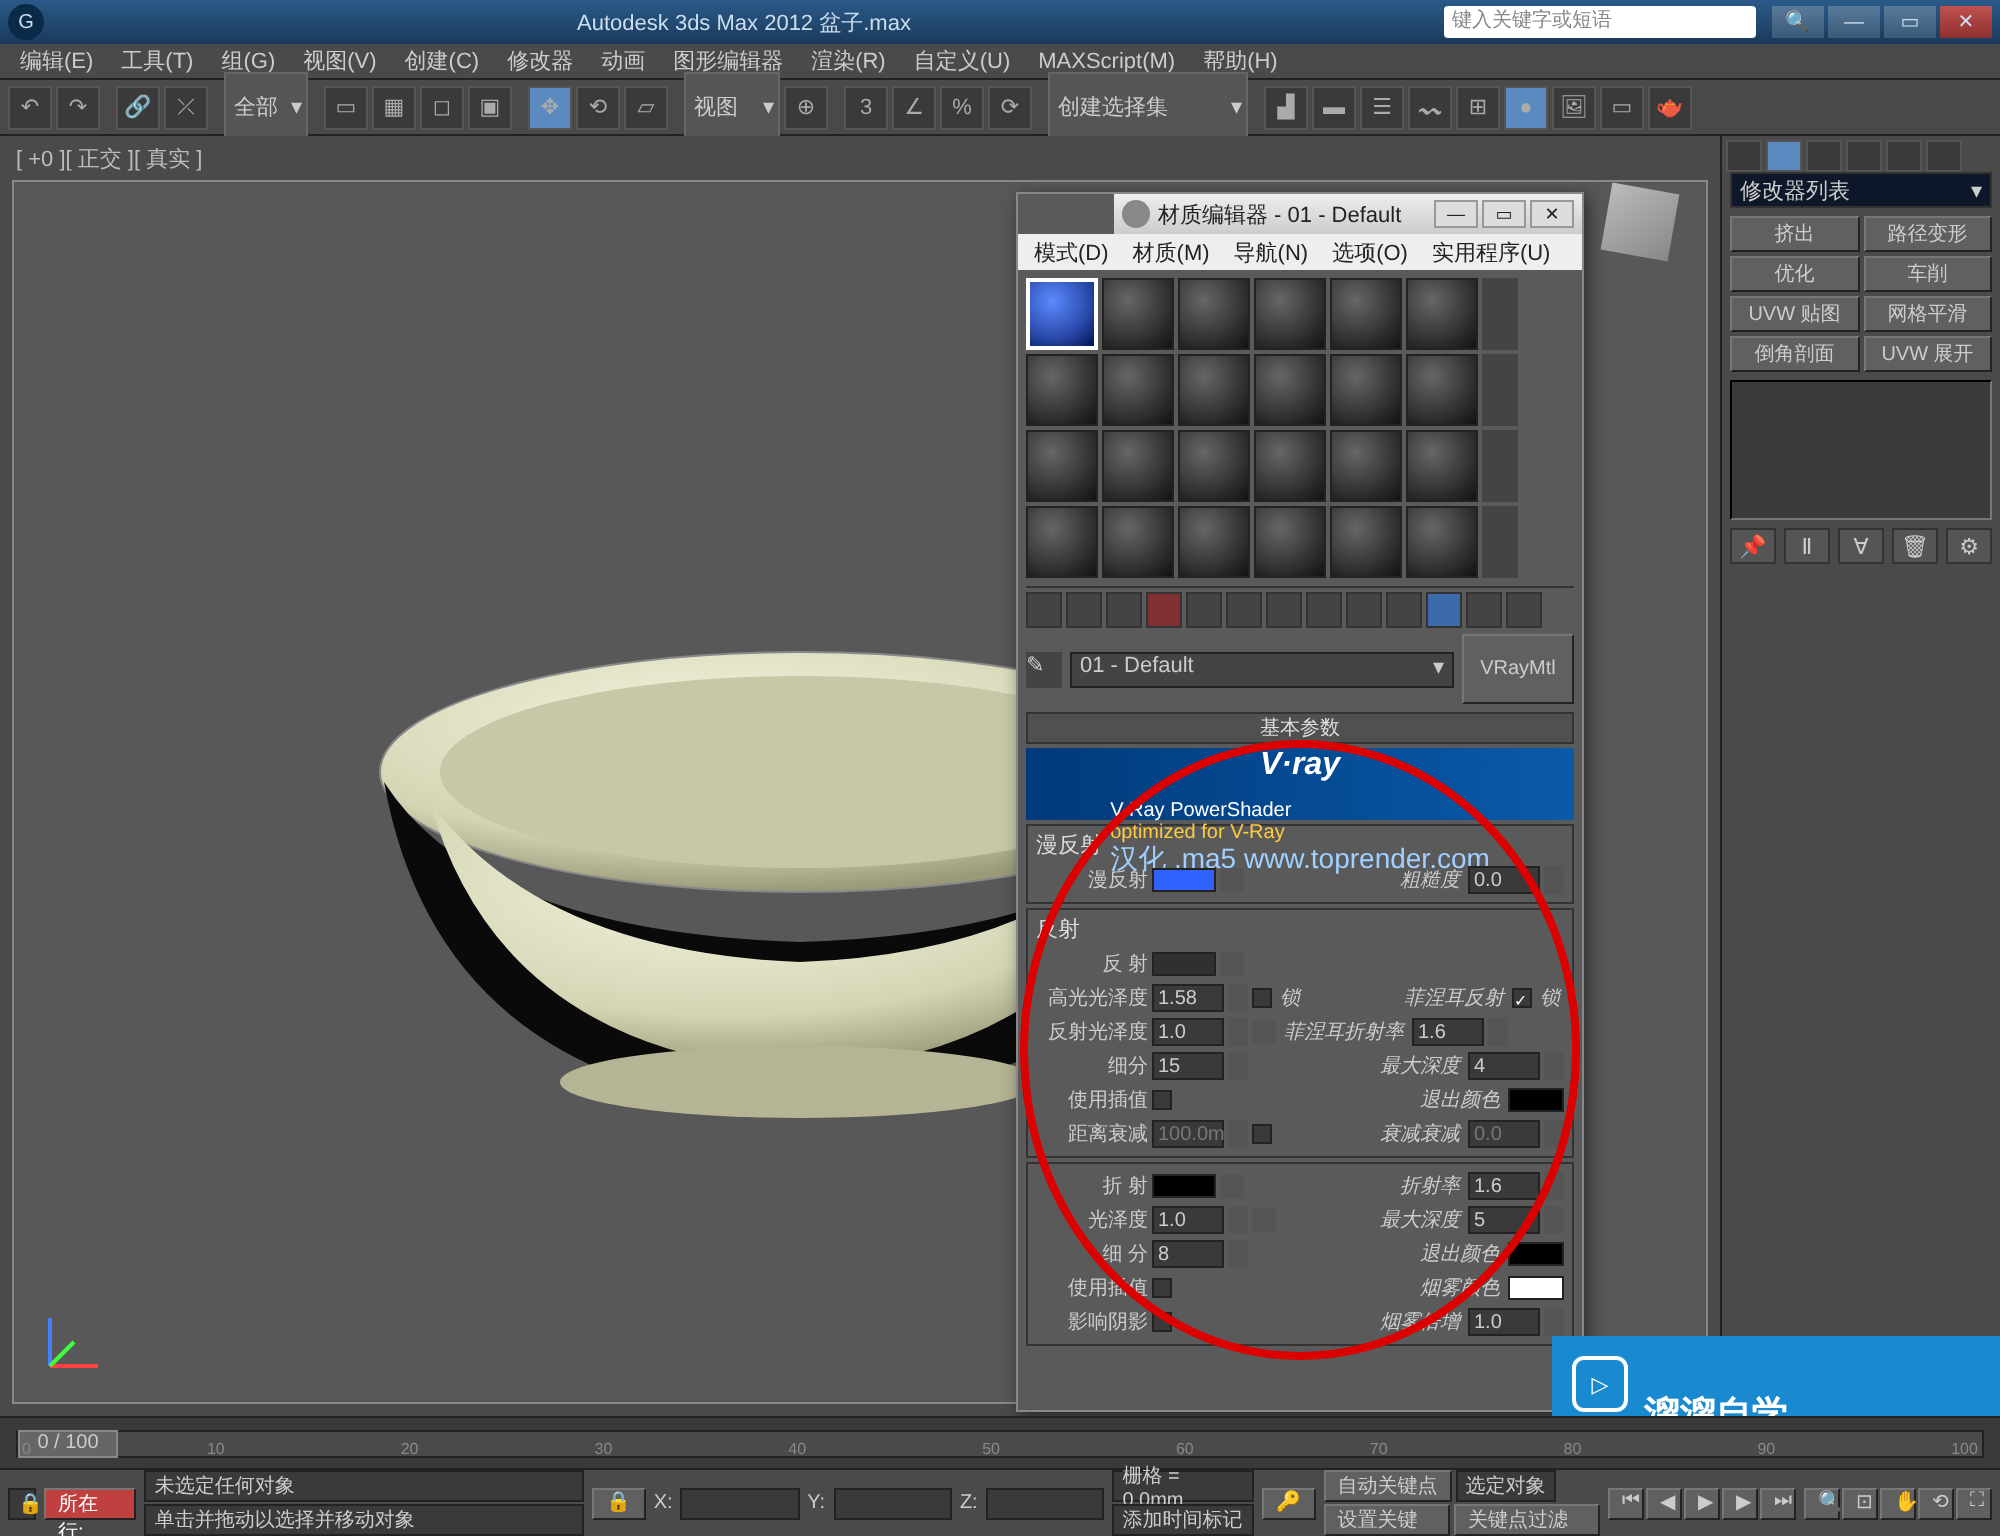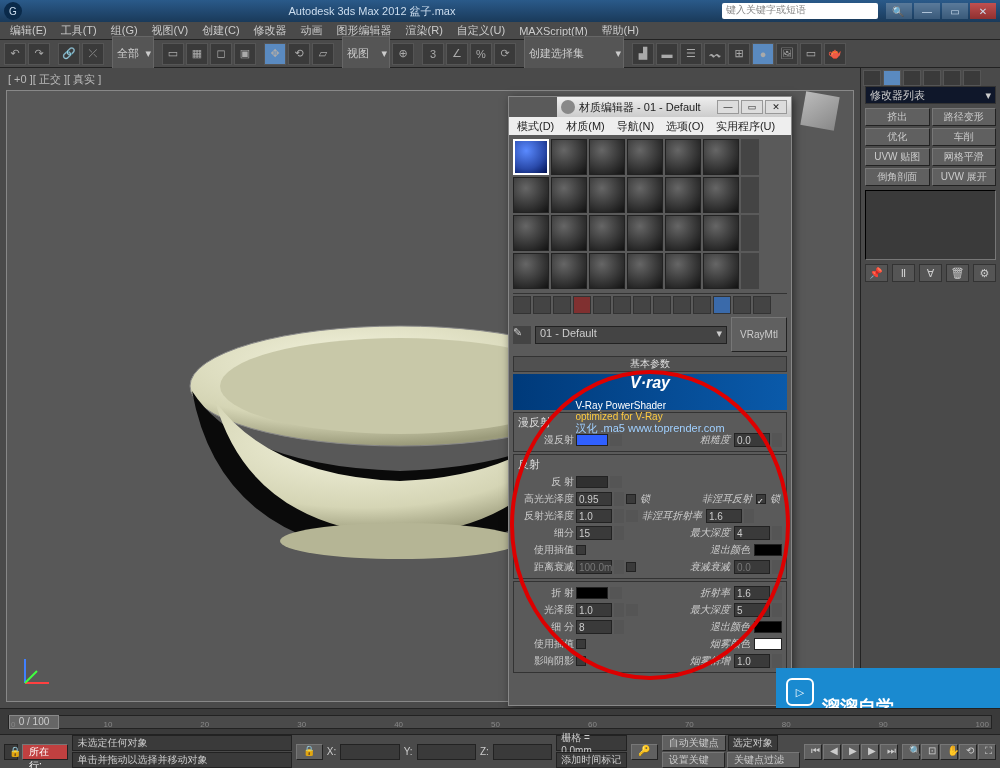--- a/index.html
+++ b/index.html
@@ -297,21 +297,21 @@
           <span>▾</span>
         </div>
       <div class="typ">VRayMtl</div>
     </div>
     <div class="me-roll-title">基本参数</div>
     <div class="vray-banner">
       <span class="logo">V·ray</span>
       <div class="txt">
         <div>V-Ray PowerShader</div>
         <div style="color:#ffcc40">optimized for V-Ray</div>
-        <div style="color:#a0d0ff;font-size:11px">汉化 .ma5  www.toprender.com</div>
+        <div style="color:#a0d0ff;font-size:14px">汉化 .ma5  www.toprender.com</div>
       </div>
     </div>
 
     <div class="me-section">
       <div class="hdr">漫反射</div>
       <div class="me-row">
         <span class="lbl">漫反射</span>
         <div class="sw"></div>
         <div style="width:12px;height:12px;background:#555"></div>
         <span style="flex:1"></span>
@@ -323,21 +323,21 @@
 
     <div class="me-section">
       <div class="hdr">反射</div>
       <div class="me-row">
         <span class="lbl">反 射</span>
         <div class="sw grey"></div>
         <div style="width:12px;height:12px;background:#555"></div>
       </div>
       <div class="me-row">
         <span class="lbl">高光光泽度</span>
-        <div class="sp">0.95</div>
+        <div class="sp">1.58</div>
           <div class="spn"></div>
         <div class="ck"></div>
           <span class="lbl2">锁</span>
         <span style="flex:1"></span>
         <span class="lbl2">菲涅耳反射</span>
         <div class="ck on"></div>
           <span class="lbl2">锁</span>
       </div>
       <div class="me-row">
         <span class="lbl">反射光泽度</span>

